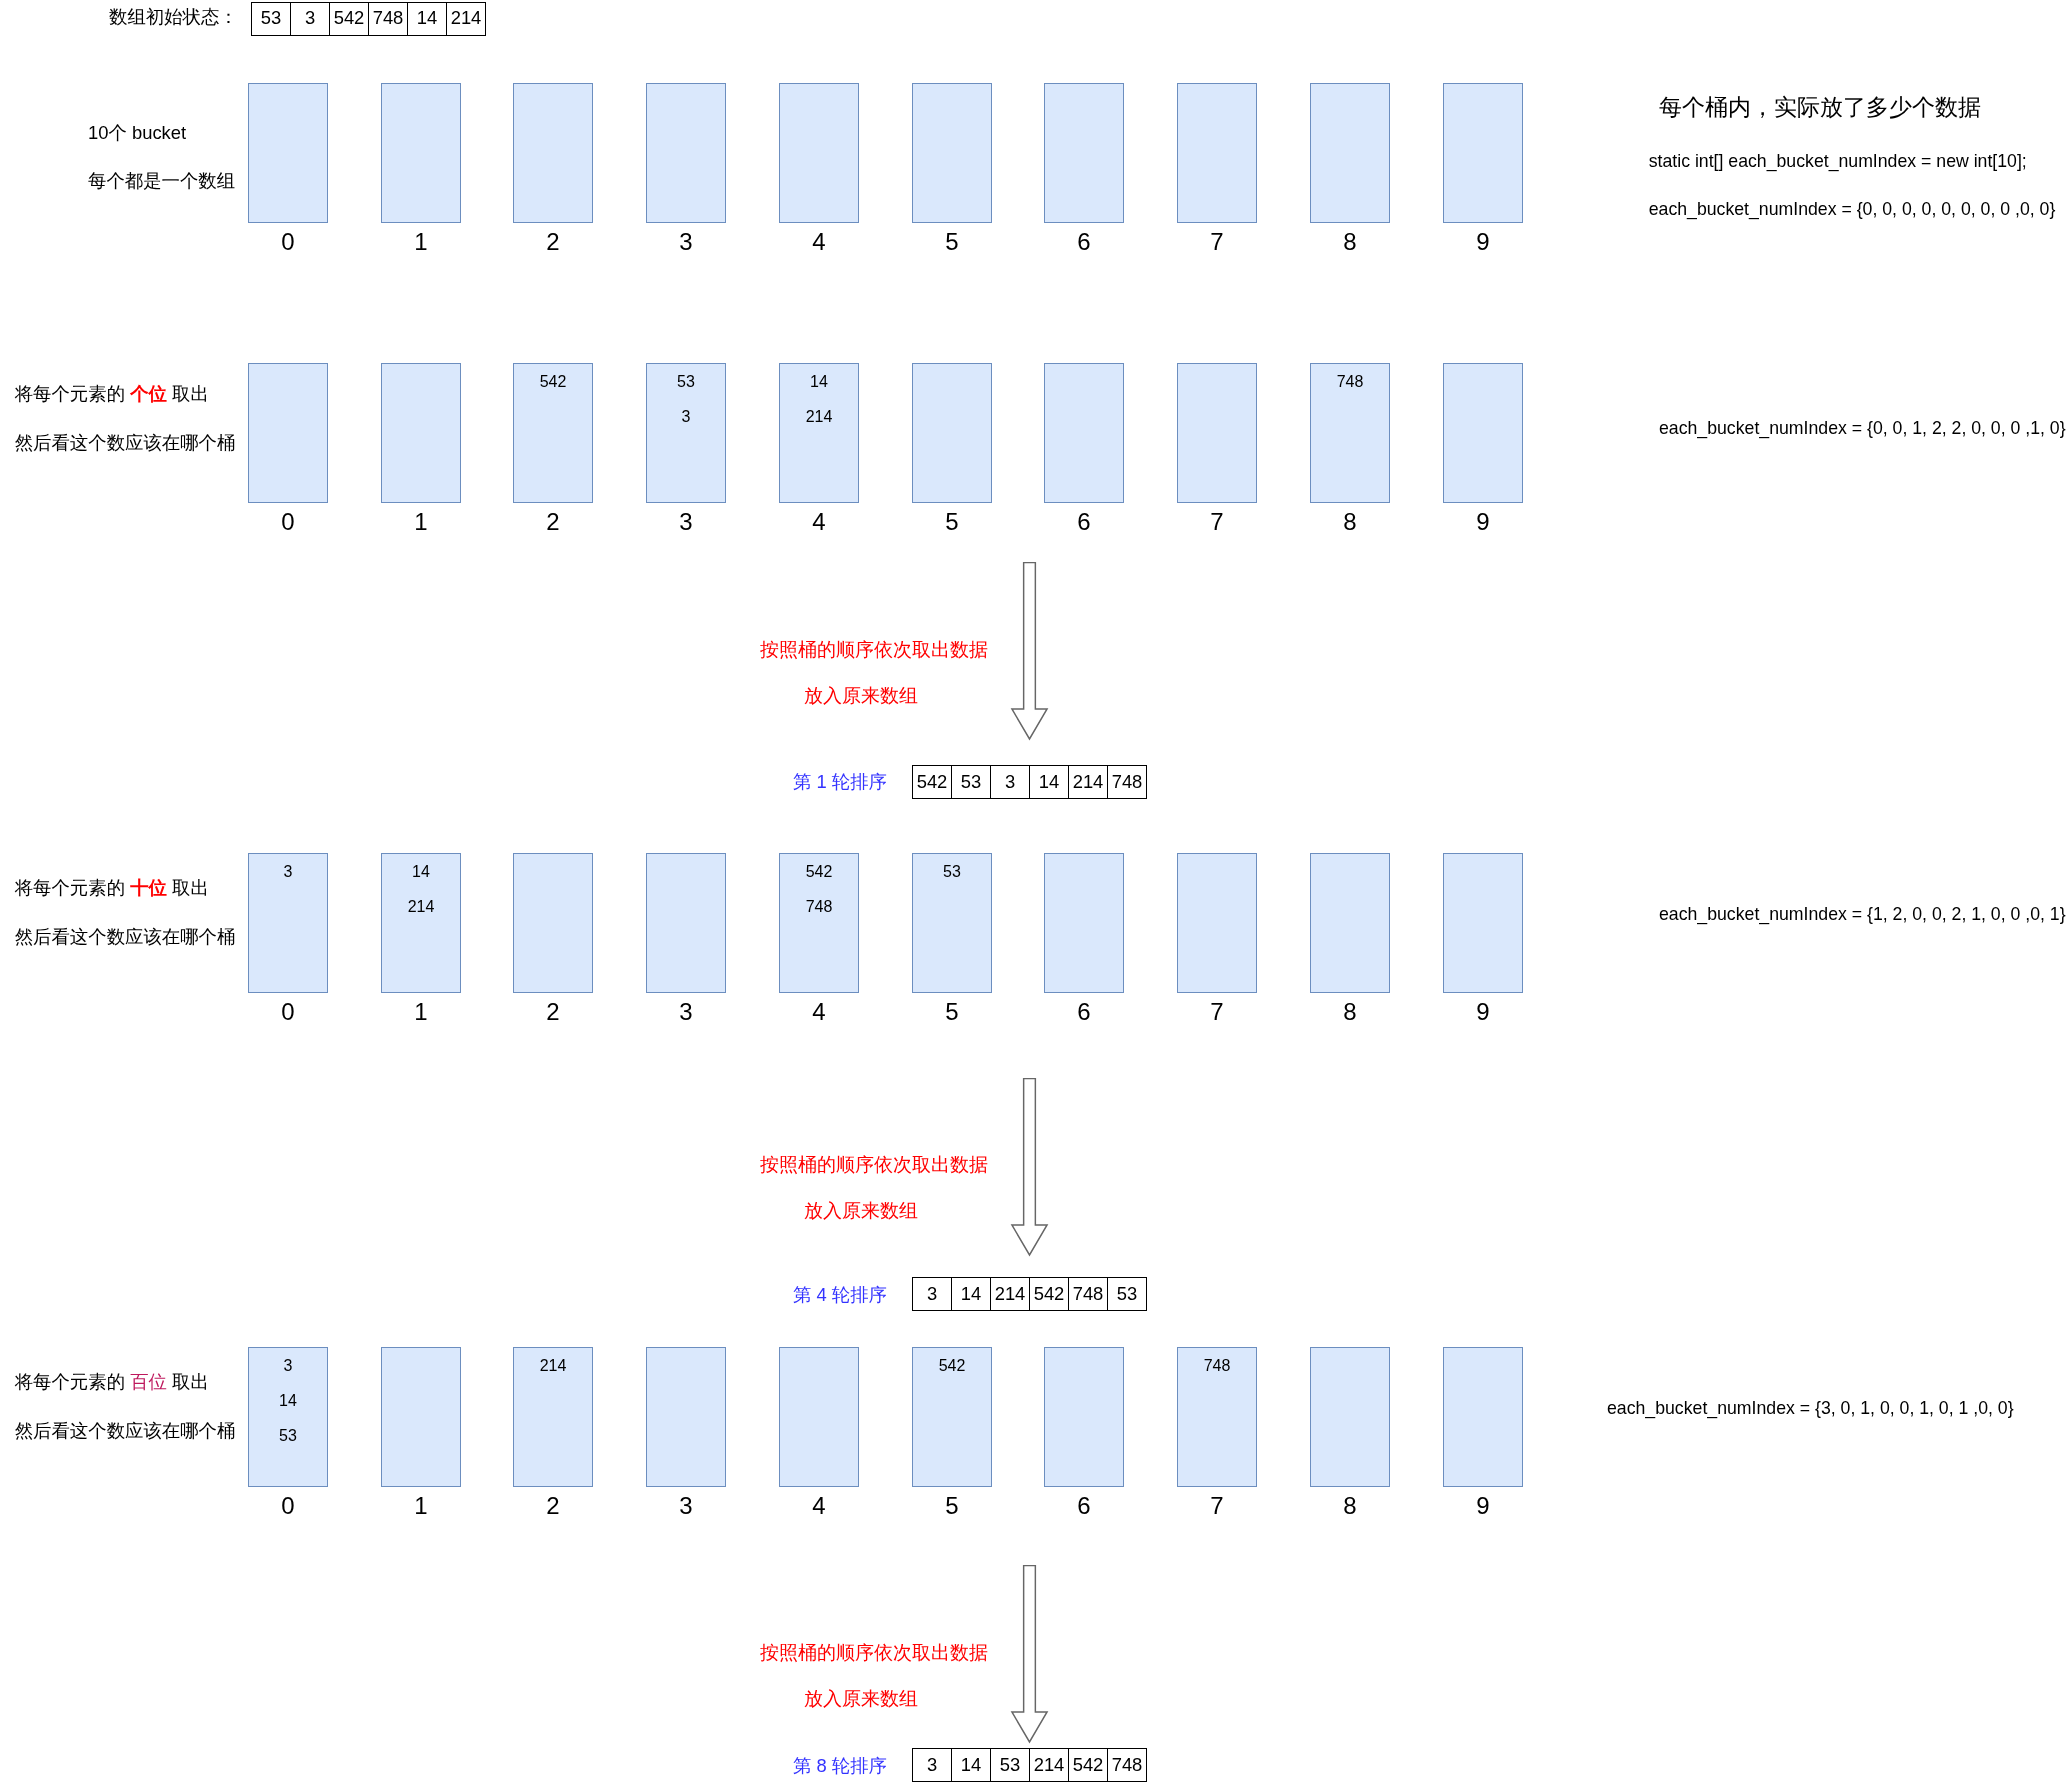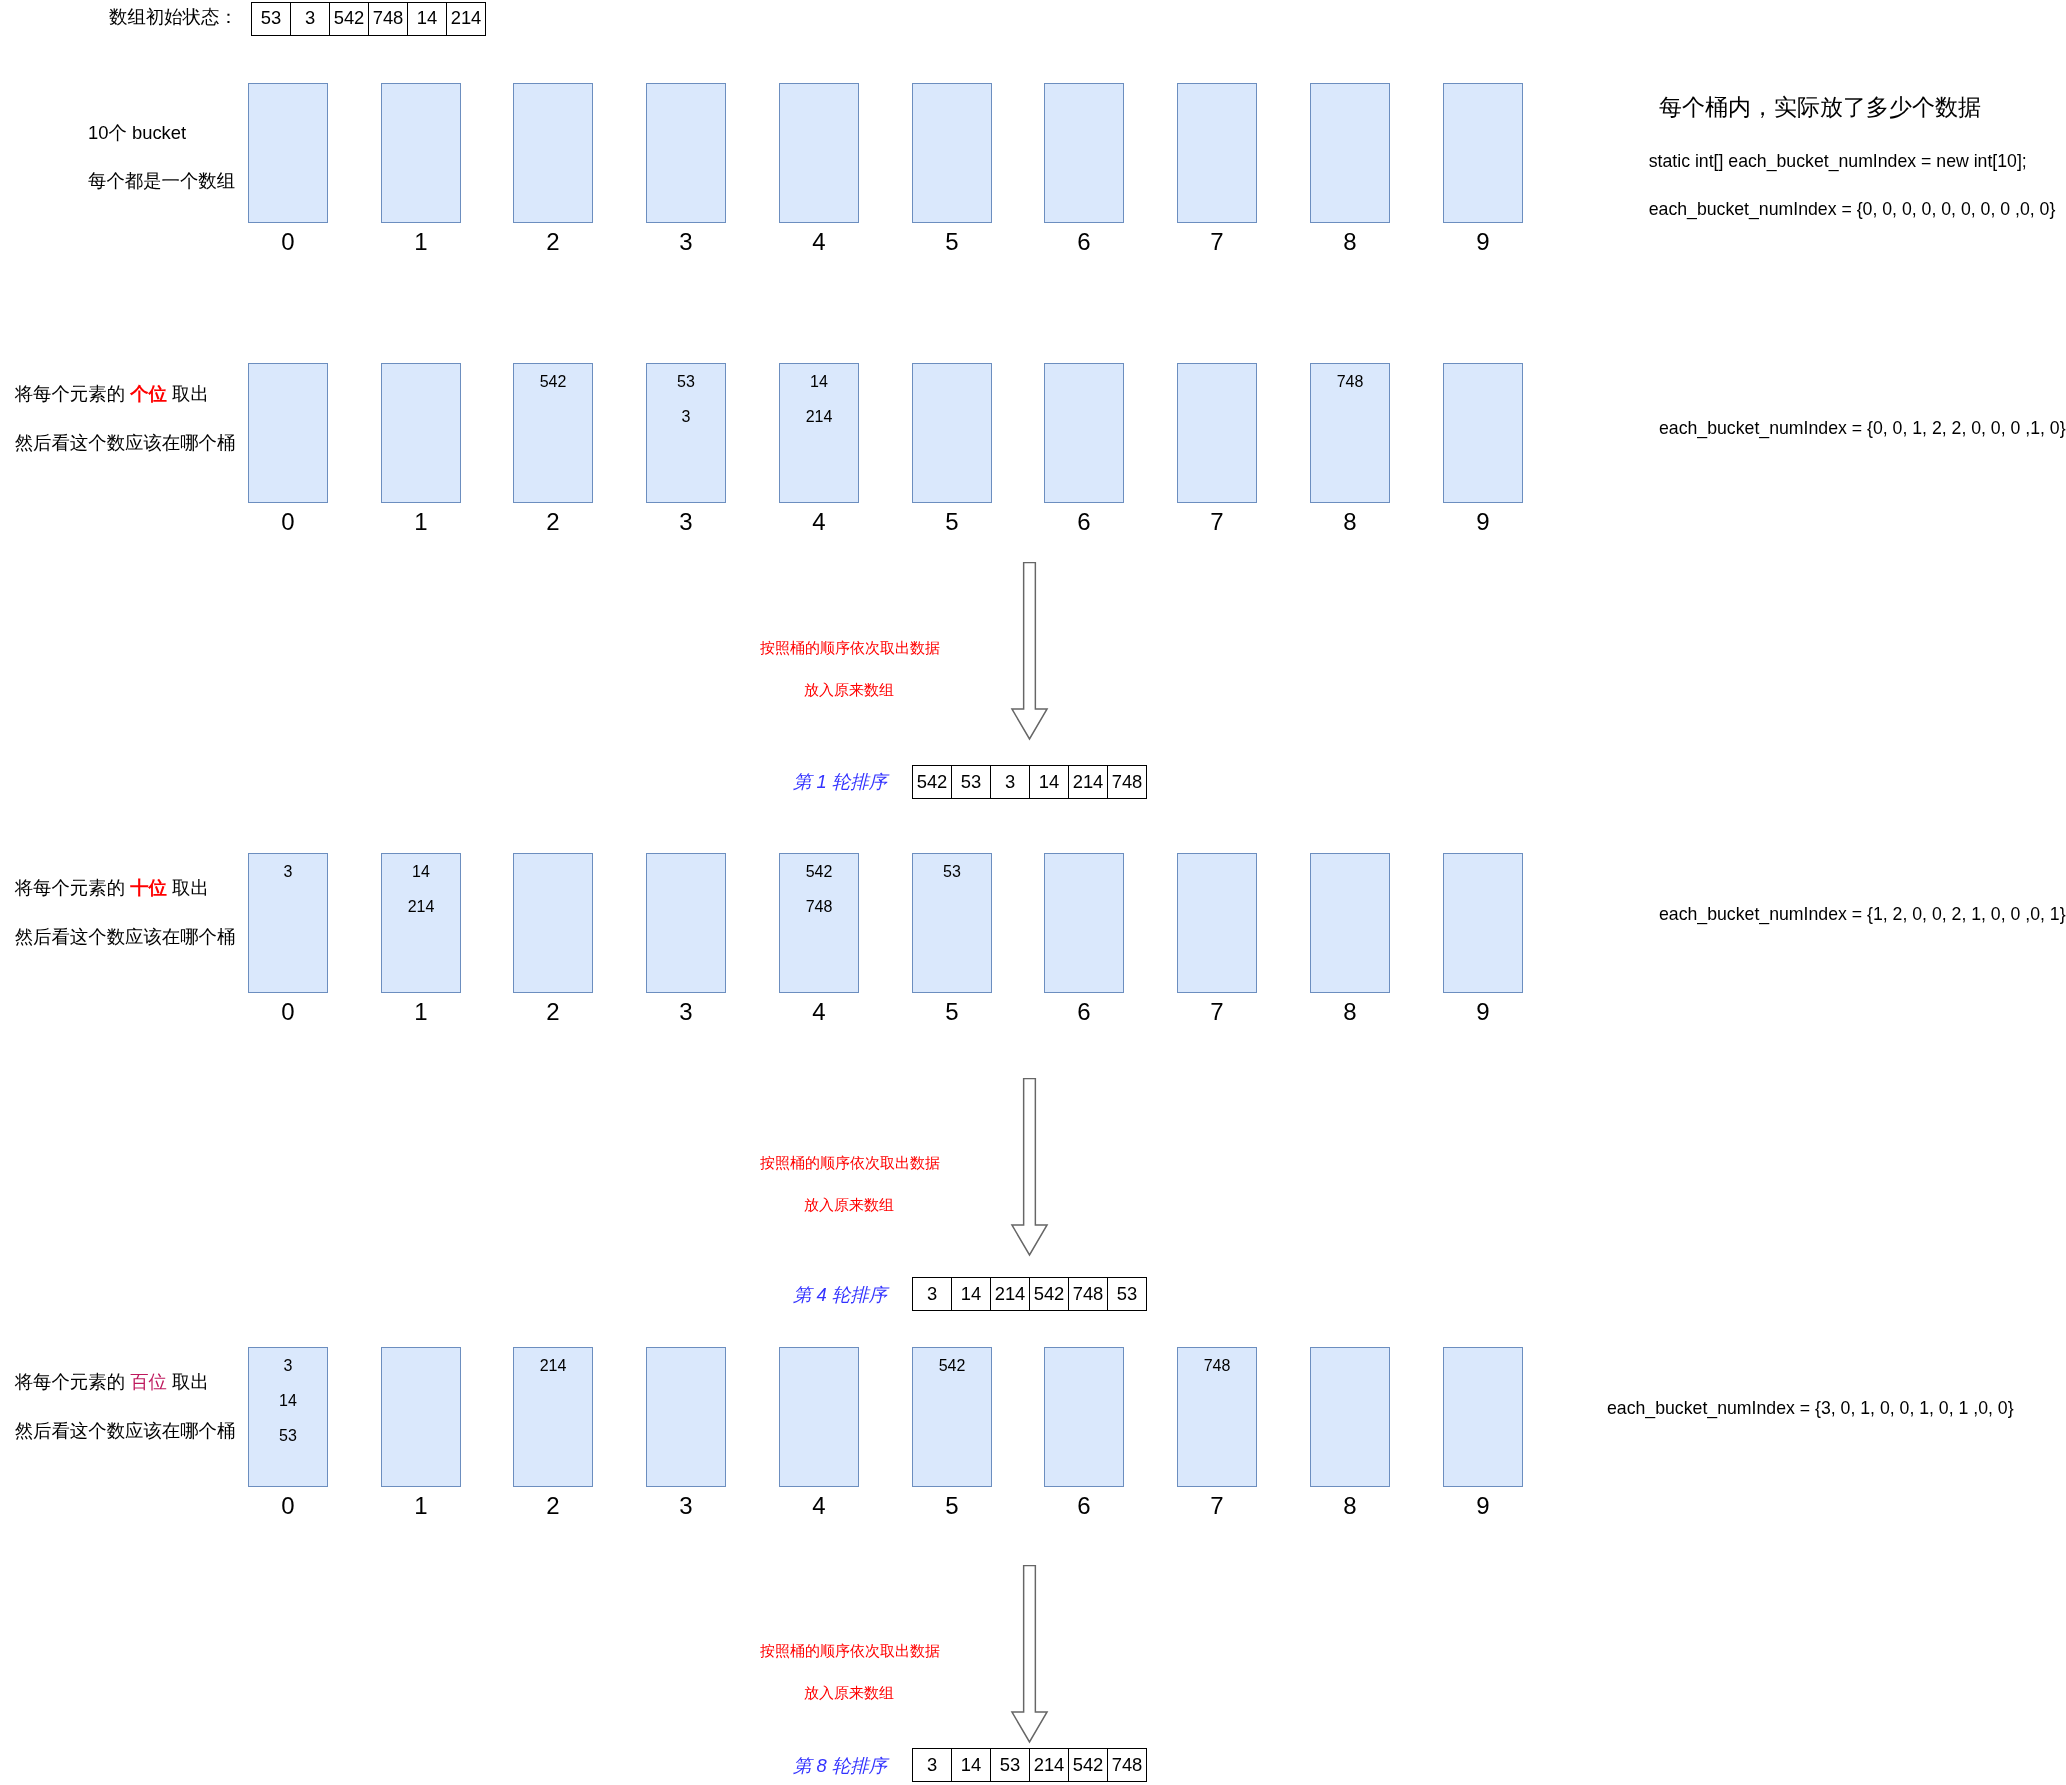--- a/index.html
+++ b/index.html
@@ -13,21 +13,21 @@
   
   .arr{display:flex;border:1.5px solid #000;background:#fff;}
   .arr .cell{
     width:38px;height:32px;border-right:1.5px solid #000;
     display:flex;align-items:center;justify-content:center;
     font-size:18.4px;line-height:1;background:#fff;
   }
   .arr .cell:last-child{border-right:none;}
 
   .arr-label{font-size:18.4px;white-space:nowrap;}
-  .arr-label.round{color:#3333ff;font-style:italic;}
+  .arr-label.round{color:#3333ff;}
 
   
   .bucket-row{position:absolute;left:248px;top:0;width:1372px;height:170px;}
   .bucket{
     position:absolute;top:0;width:80px;height:140px;
     background:#dae8fc;border:0.7px solid #6c8ebf;
     box-sizing:border-box;
   }
   .bucket .items{
     display:flex;flex-direction:column;align-items:center;
@@ -46,21 +46,21 @@
 
   
   .code{font-size:17.7px;line-height:1;white-space:nowrap;color:#000;}
   .code-title{font-size:23px;white-space:nowrap;}
 
   
   .dnarrow{position:absolute;}
   .dnarrow svg{display:block;}
 
   
-  .rednote{color:#ff0000;font-size:15px;white-space:nowrap;line-height:1;}
+  .rednote{color:#ff0000;font-size:19px;white-space:nowrap;line-height:1;}
 </style>
 </head>
 <body>
 
 <div class="abs" style="left:109px;top:4.4px;">
   <span class="arr-label">数组初始状态：</span>
 </div>
 <div class="abs arr" id="initial-array" style="left:251px;top:1.5px;">
     <div class="cell">53</div>
     <div class="cell">3</div>

